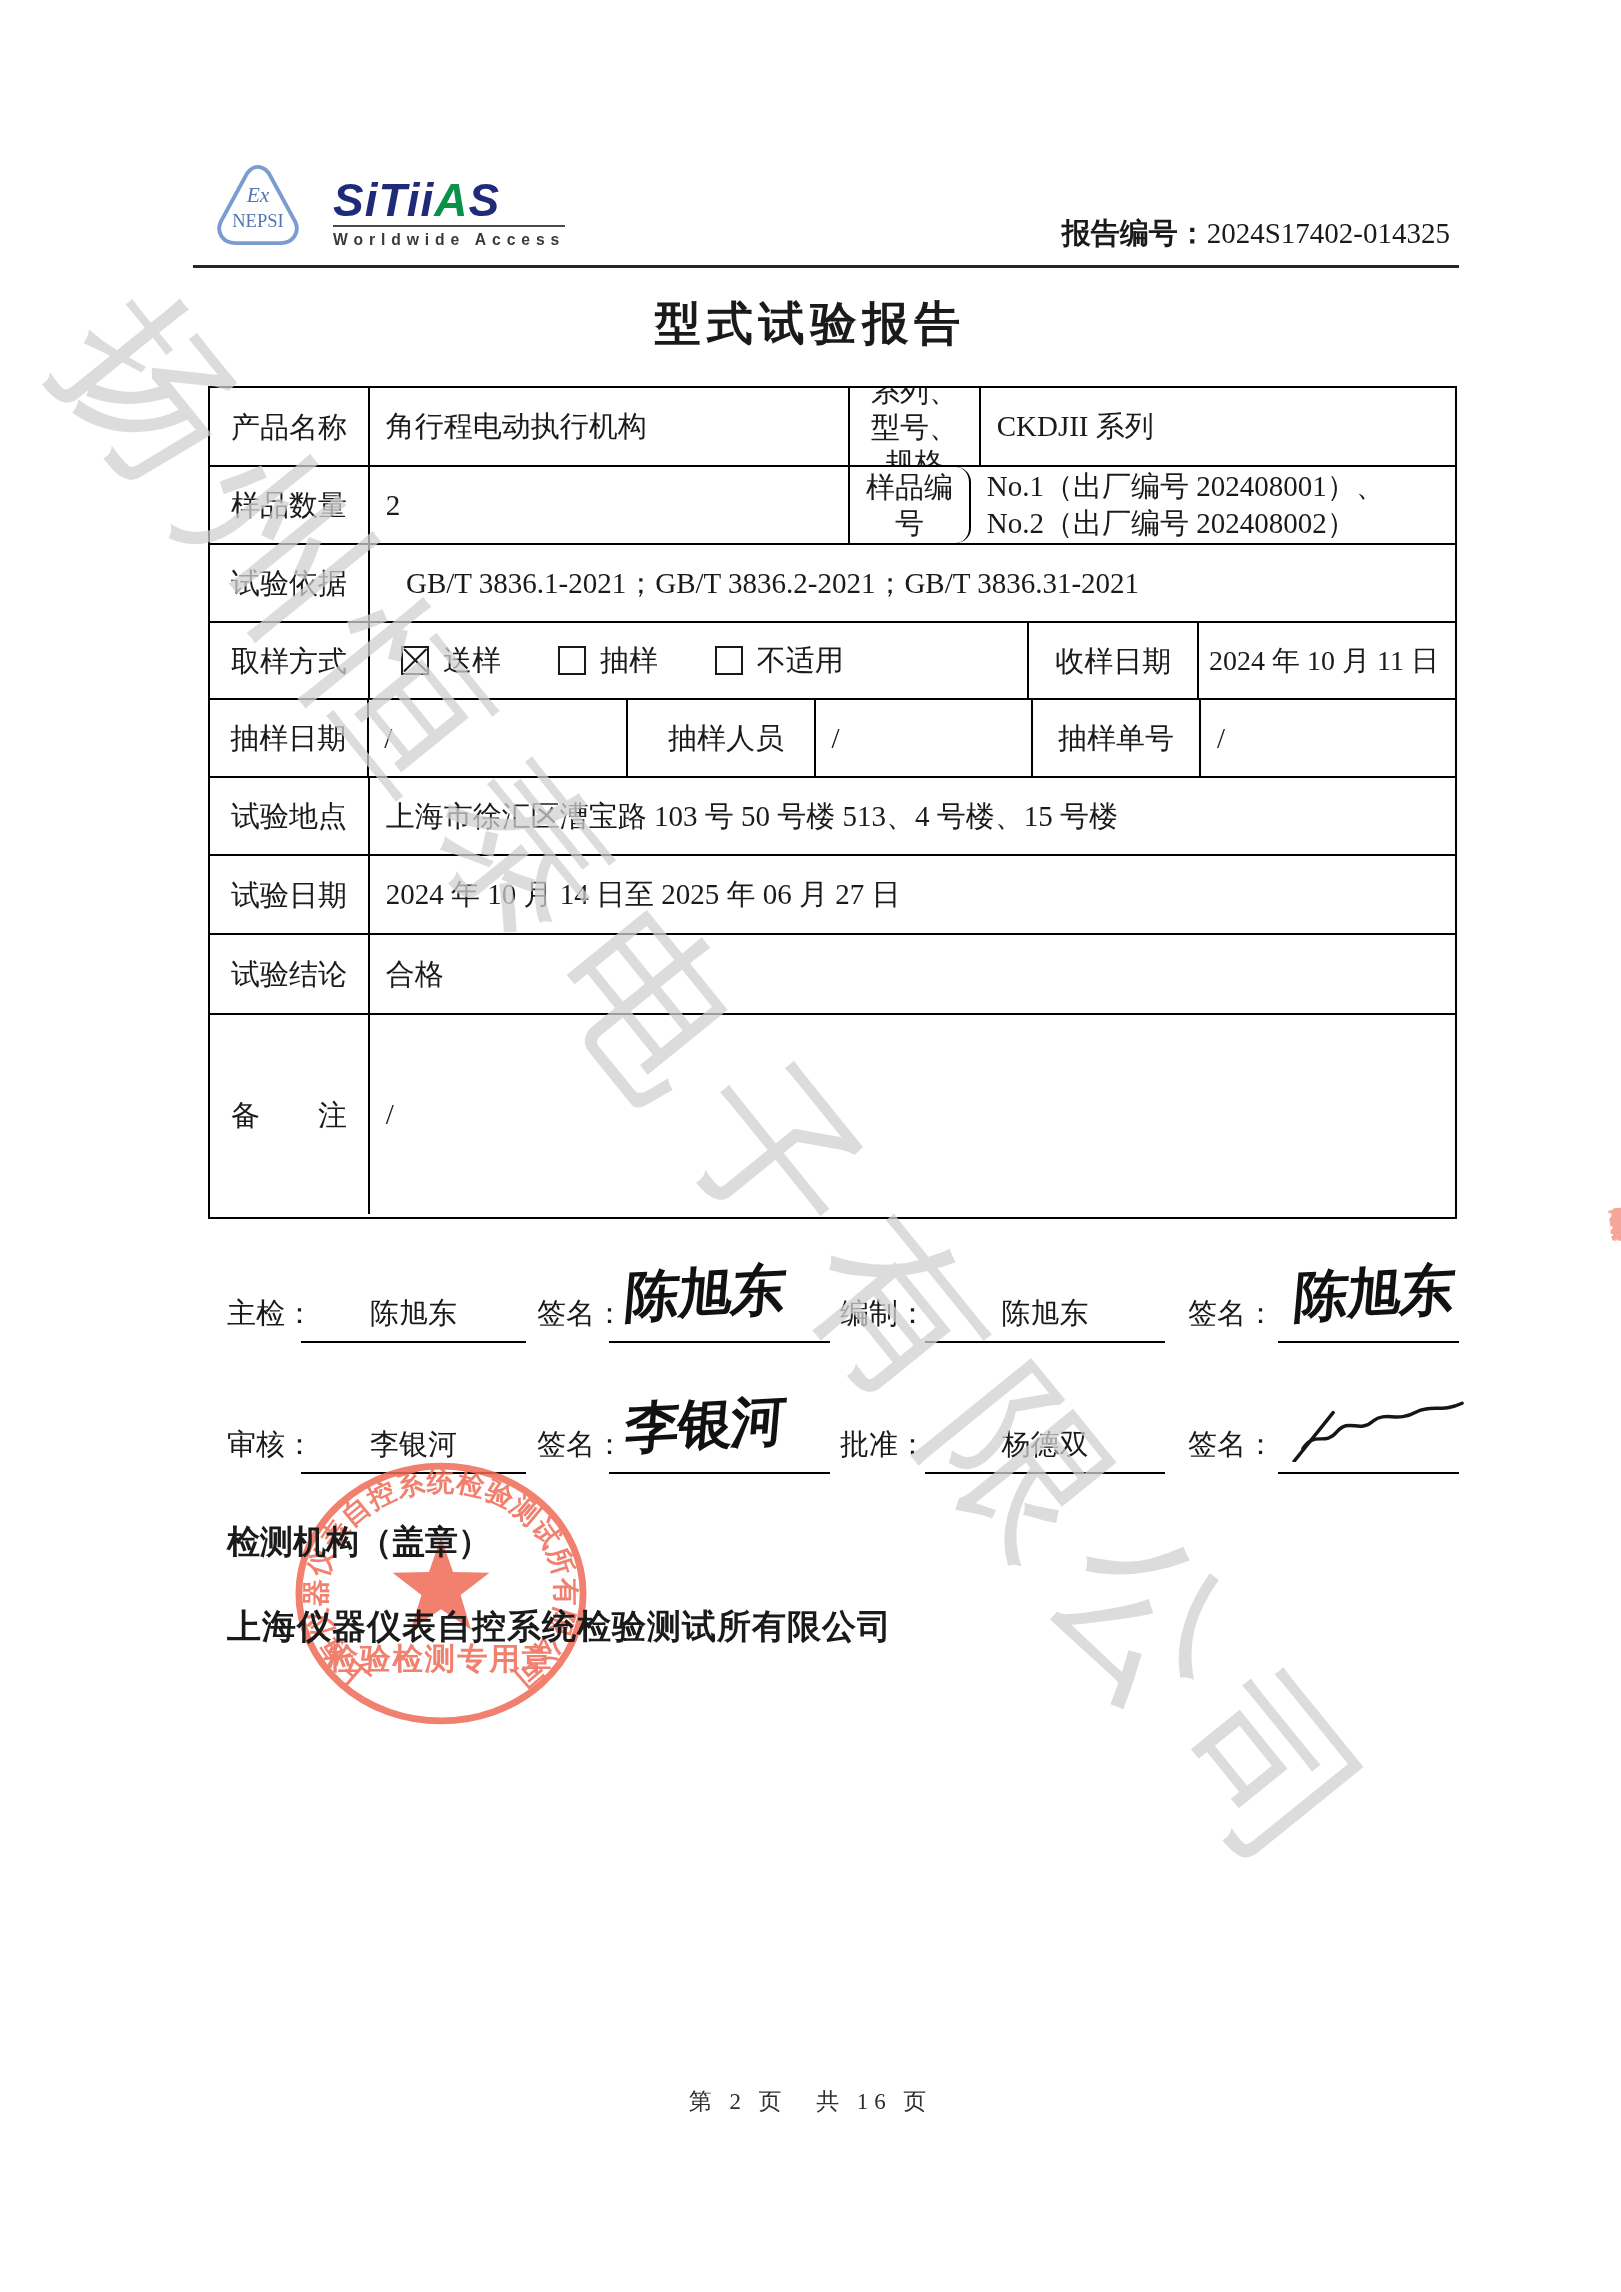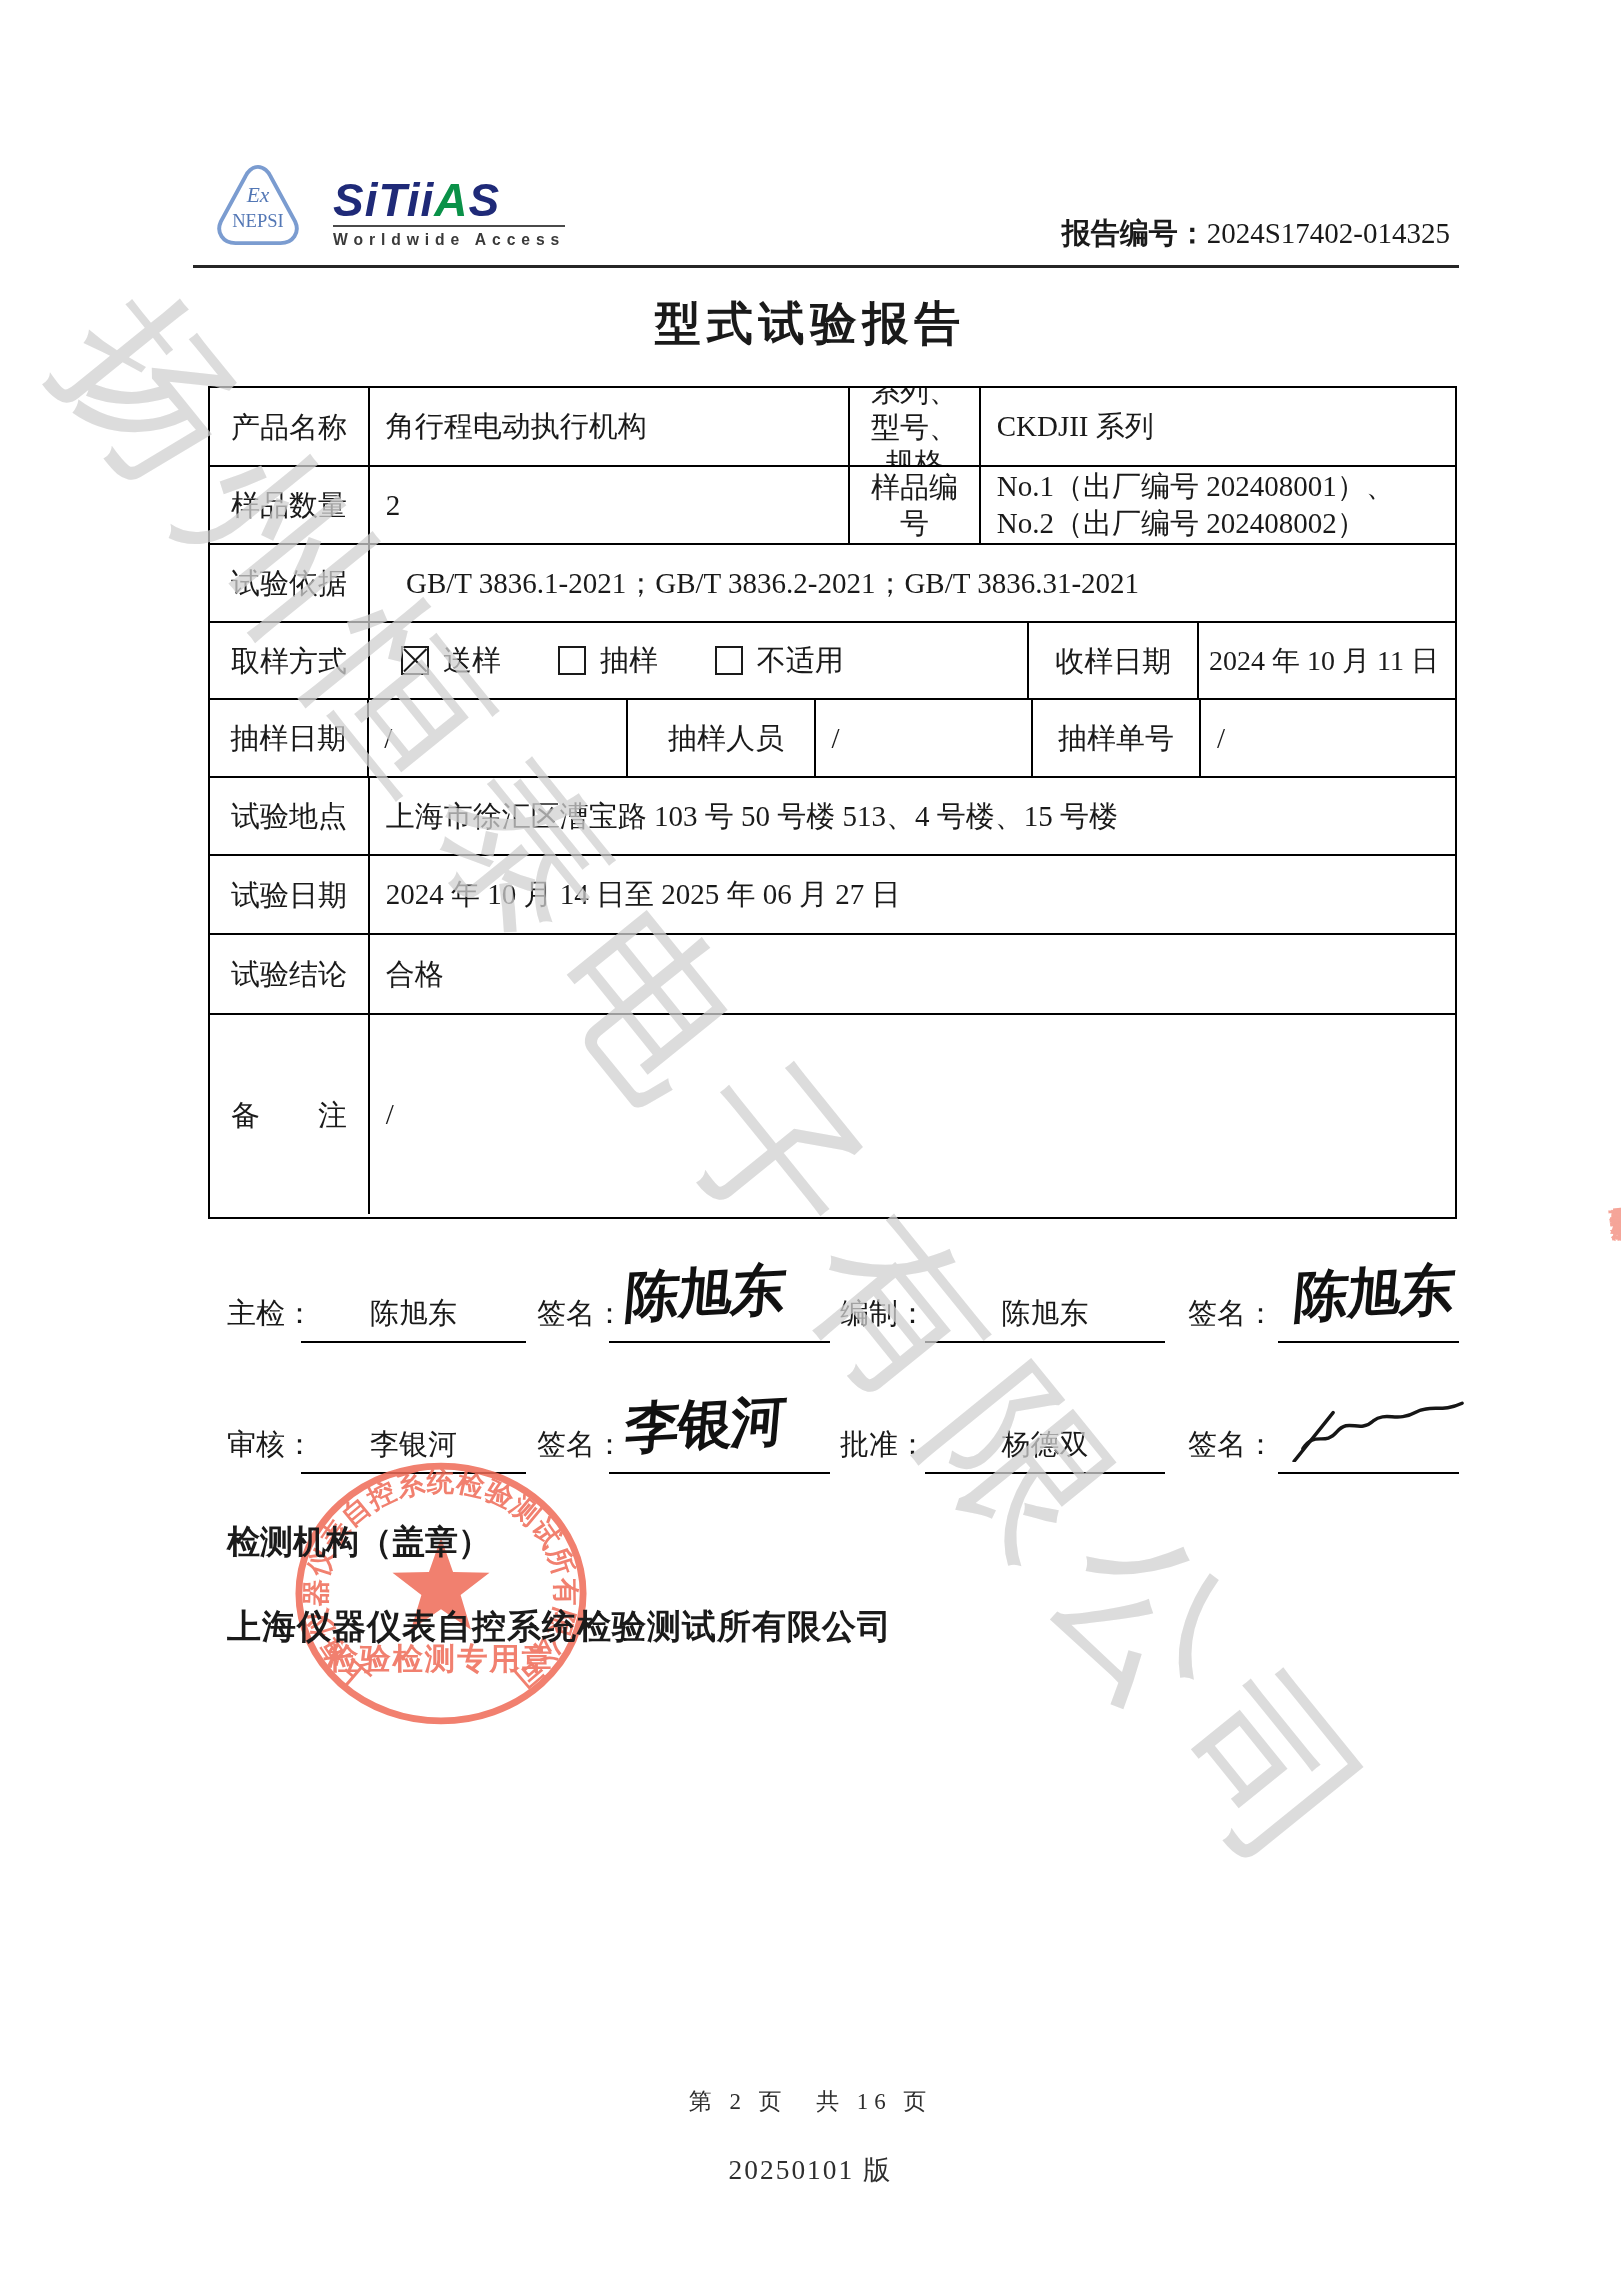--- a/index.html
+++ b/index.html
@@ -93,21 +93,21 @@
     <div class="tr" style="height:79px;">
       <div class="td lbl" style="width:160px;">产品名称</div>
       <div class="td val" style="width:480px;">角行程电动执行机构</div>
       <div class="td lbl" style="width:131px;">系列、型号、规格</div>
       <div class="td val" style="width:473px;">CKDJII 系列</div>
     </div>
 
     <div class="tr" style="height:78px;">
       <div class="td lbl" style="width:160px;">样品数量</div>
       <div class="td val" style="width:480px;">2</div>
-      <div class="td lbl" style="width:131px;">样品编号</div>
+      <div class="td lbl" style="width:121px;border-radius:15px;">样品编号</div>
       <div class="td val" style="width:473px;">
         <div>
           <div>No.1（出厂编号 202408001）、</div>
           <div>No.2（出厂编号 202408002）</div>
         </div>
       </div>
     </div>
 
     <div class="tr" style="height:78px;">
       <div class="td lbl" style="width:160px;">试验依据</div>
@@ -216,18 +216,17 @@
     </text>
     <polygon class="red" points="150,78 162.3,113 199.5,113.9 170,136.5 180.6,172.1 150,151 119.4,172.1 130,136.5 100.5,113.9 137.7,113"></polygon>
     <text x="150" y="212" text-anchor="middle" font-size="31" letter-spacing="2">检验检测专用章</text>
   </svg>
 
   <div class="edge-stamp">
     <span>验检测专用章</span>
   </div>
 
   <div class="footer-page">第 2 页　共 16 页</div>
-  <div class="footer-ver">20250101 版</div>
 
   <div class="watermark">扬州恒泰电子有限公司</div>
 
 </div>
 
 
 </body></html>

